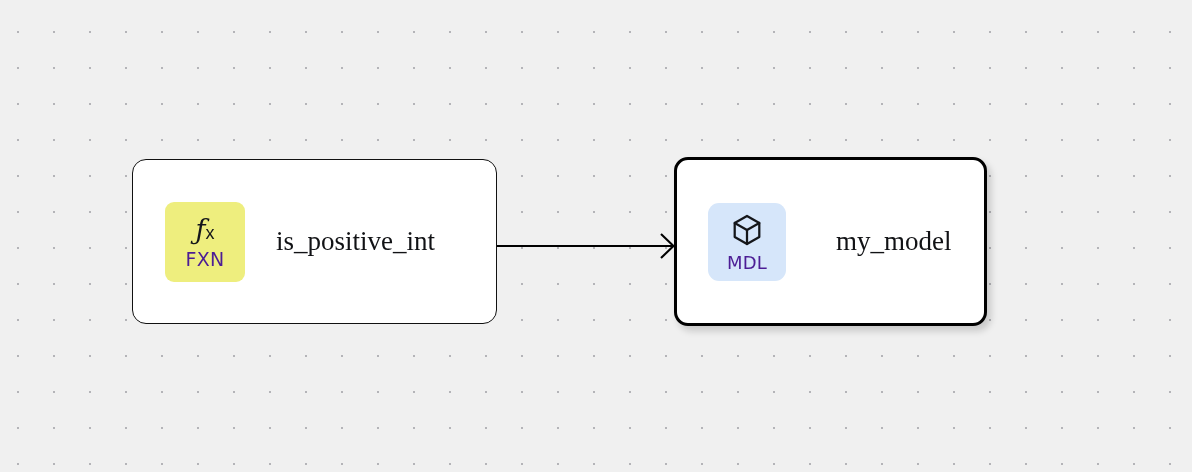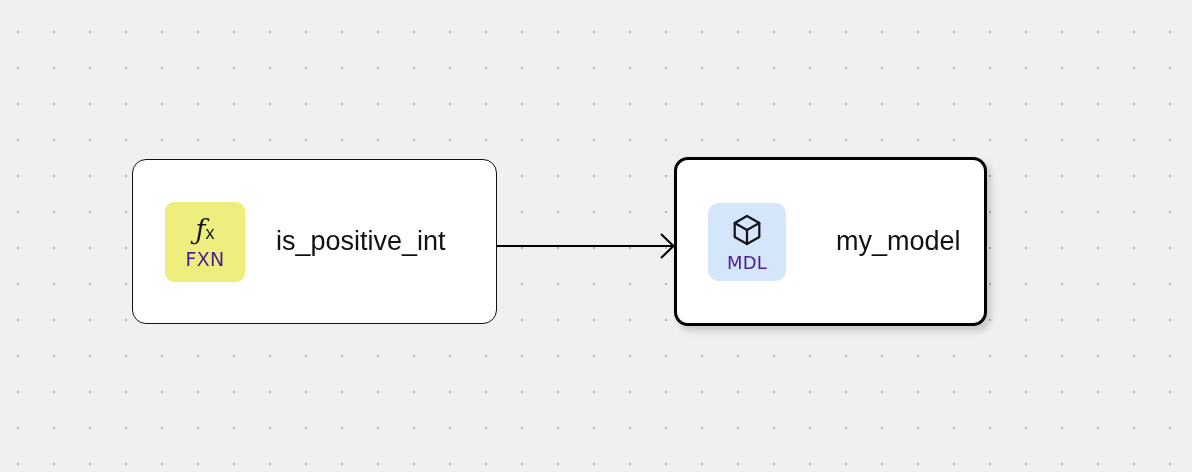--- a/index.html
+++ b/index.html
@@ -121,21 +121,21 @@
     color: #4c1d95;
     letter-spacing: 0.2px;
   }
 
   .badge-mdl .badge-label {
     font-size: 18px;
   }
 
   
   .node-title {
-    font-family: Liberation Sans, sans-serif;
+    font-family: Liberation Serif, serif;
     font-size: 27px;
     color: #111215;
     white-space: nowrap;
   }
 
   .node-fxn .node-title { margin-left: 31px; }
   .node-mdl .node-title { margin-left: 50px; }
 </style>
 </head>
 <body>

